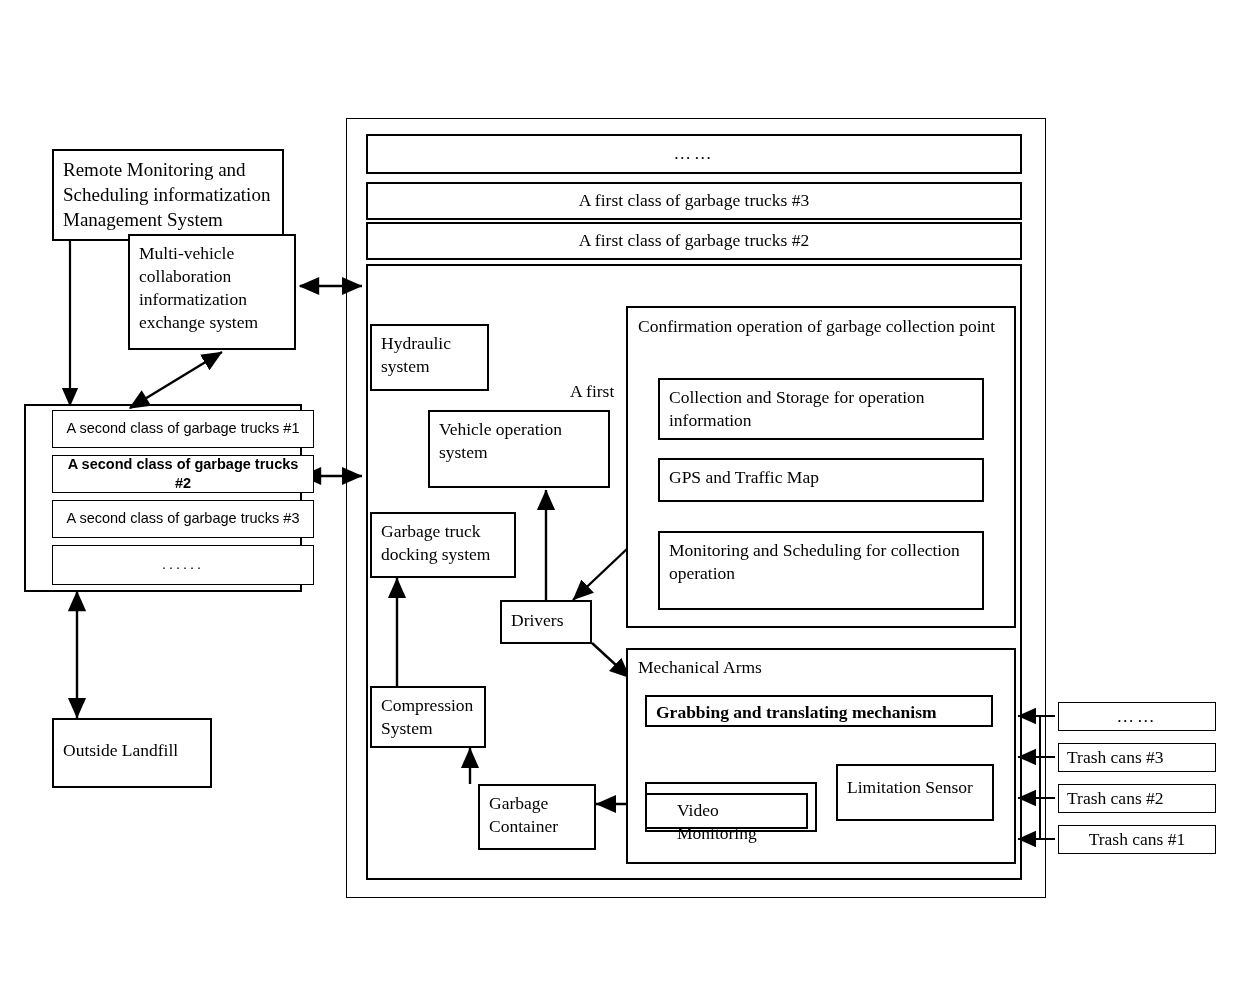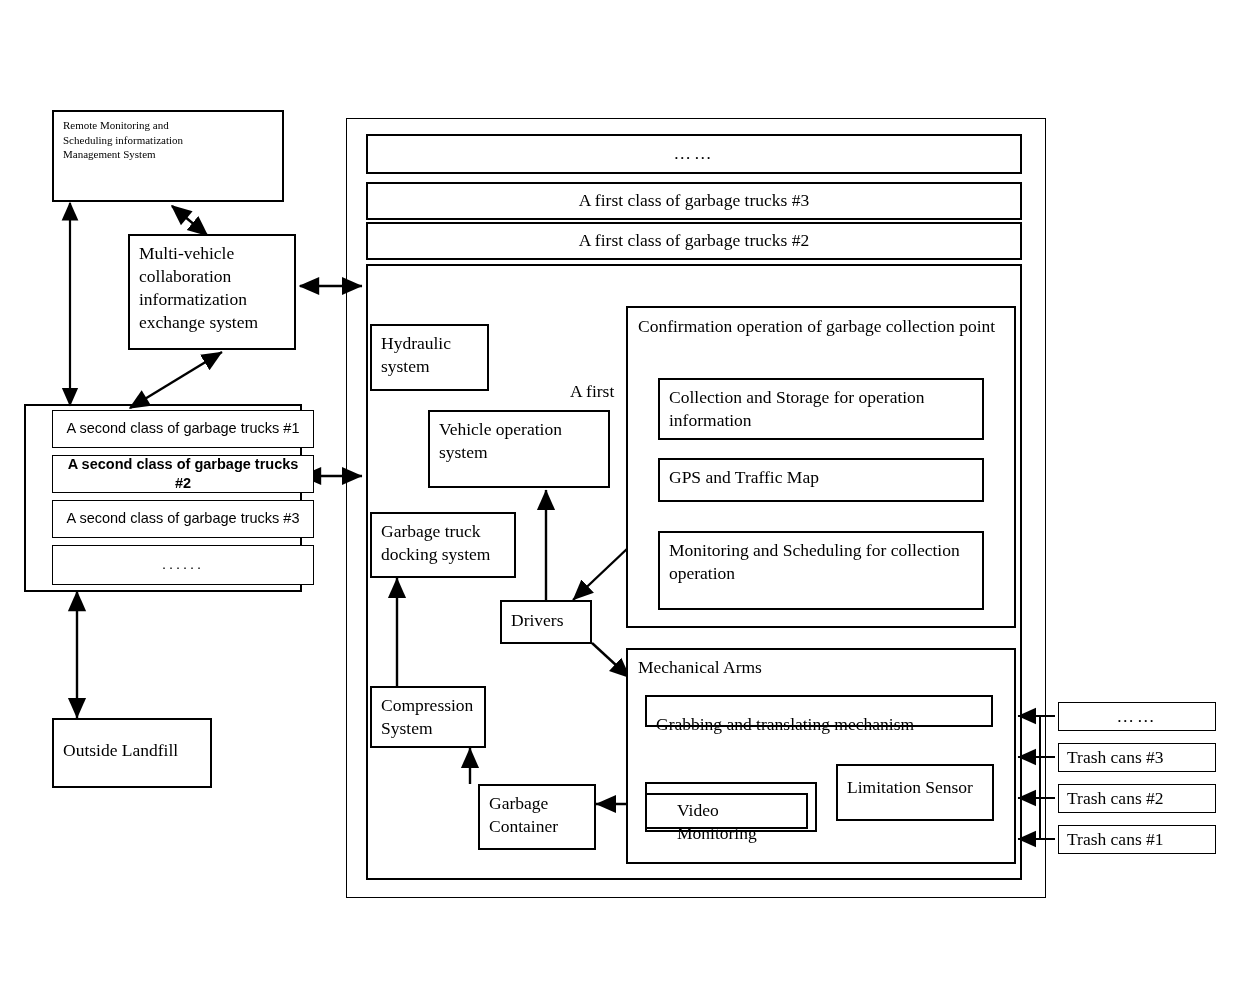--- a/index.html
+++ b/index.html
@@ -36,21 +36,22 @@
   }
   .topleft { text-align: left; }
   .sans {
     font-family: "Liberation Sans", "DejaVu Sans", sans-serif;
     font-size: 14.5px;
     margin-left: 20px;
   }
   .justify-head {
     text-align: justify;
     text-align-last: left;
-    font-size: 11px;
+    font-size: 19px;
+    margin-top: 39px;
   }
   .justify-head > span { display: block; }
   .jline {
     display: flex;
     justify-content: space-between;
   }
   .label-free {
     position: absolute;
     font-size: 17.5px;
     white-space: nowrap;
@@ -200,21 +201,21 @@
   <div class="box topleft" style="left:658px; top:531px; width:326px; height:79px; border-width:2px;">
     <span>Monitoring and Scheduling for collection operation</span>
   </div>
   <div class="box topleft" style="left:658px; top:458px; width:326px; height:44px; border-width:2px;">
     <span>GPS and Traffic Map</span>
   </div>
 
   <div class="box topleft" style="left:626px; top:648px; width:390px; height:216px; padding:6px 10px;">
     <span>Mechanical Arms</span>
   </div>
-  <div class="box topleft" style="left:645px; top:695px; width:348px; height:32px; border-width:2px; padding-top:16px;">
+  <div class="box topleft" style="left:645px; top:695px; width:348px; height:32px; border-width:2px; padding-top:4px;font-weight:bold;">
     <span>Grabbing and translating mechanism</span>
   </div>
   <div class="box topleft" style="left:645px; top:742px; width:172px; height:50px; border-width:2px; padding-top:4px;margin-top:40px;">
     <span>Remote Controller</span>
   </div>
   <div class="box topleft" style="left:645px; top:793px; width:163px; height:36px; border-width:2px; padding-top:4px;padding-left:30px;">
     <span>Video Monitoring</span>
   </div>
   <div class="box topleft" style="left:836px; top:764px; width:158px; height:57px; border-width:2px; padding-top:10px;">
     <span>Limitation Sensor</span>
@@ -222,17 +223,17 @@
 
   <div class="box center" style="left:1058px; top:702px; width:158px; height:29px; border-width:1.8px;">
     <span class="dots">……</span>
   </div>
   <div class="box topleft" style="left:1058px; top:743px; width:158px; height:29px; border-width:1.8px; padding:2px 8px;">
     <span>Trash cans #3</span>
   </div>
   <div class="box topleft" style="left:1058px; top:784px; width:158px; height:29px; border-width:1.8px; padding:2px 8px;">
     <span>Trash cans #2</span>
   </div>
-  <div class="box topleft" style="left:1058px; top:825px; width:158px; height:29px; border-width:1.8px; padding:2px 8px;">
+  <div class="box topleft" style="left:1058px; top:825px; width:158px; height:29px; border-width:1.8px; padding:2px 8px;text-align:center;">
     <span>Trash cans #1</span>
   </div>
 
 </div>
 
 </body></html>

